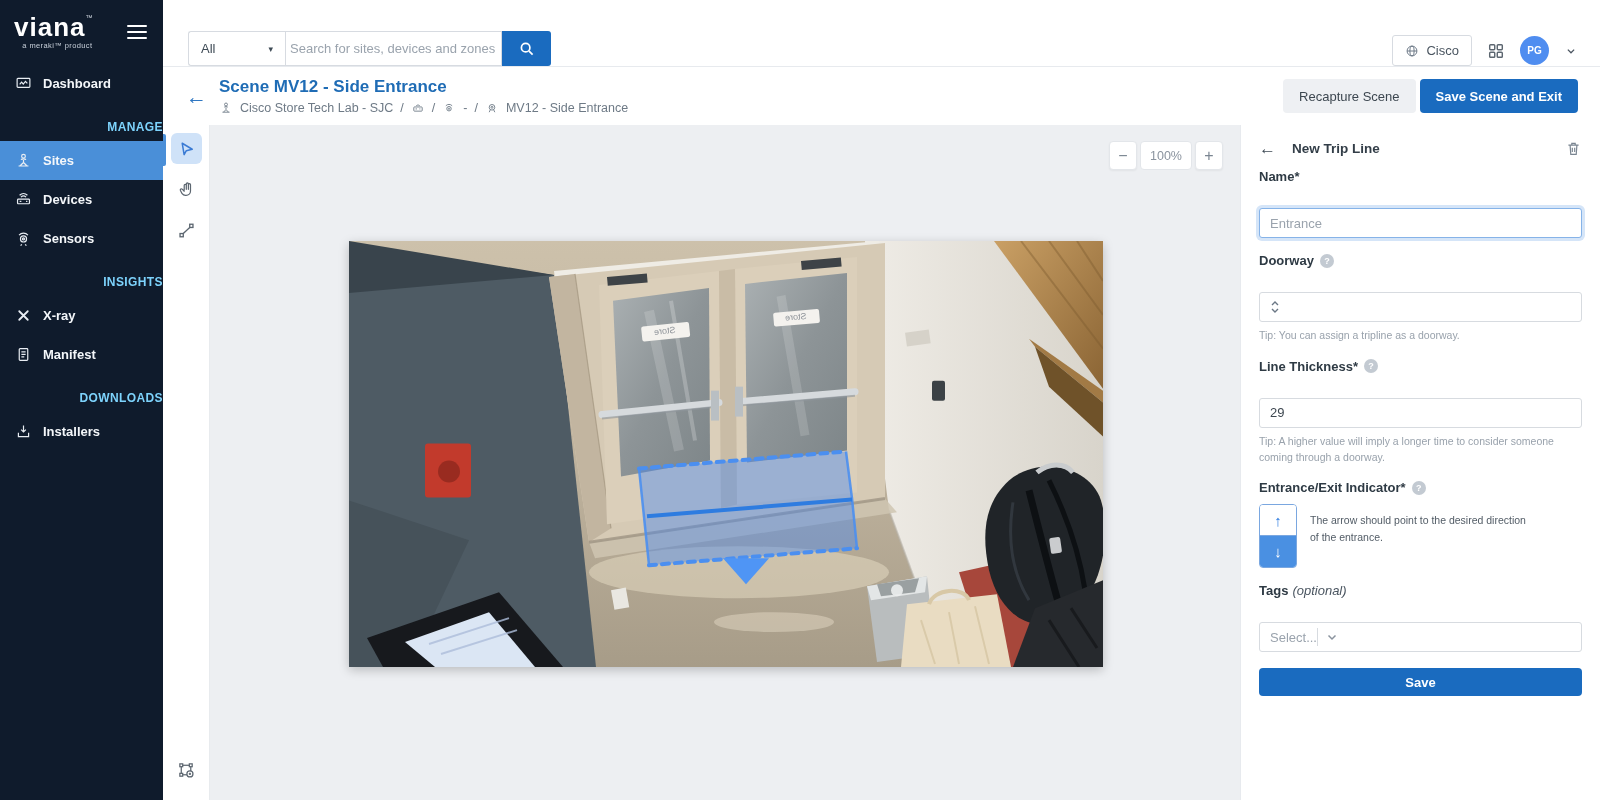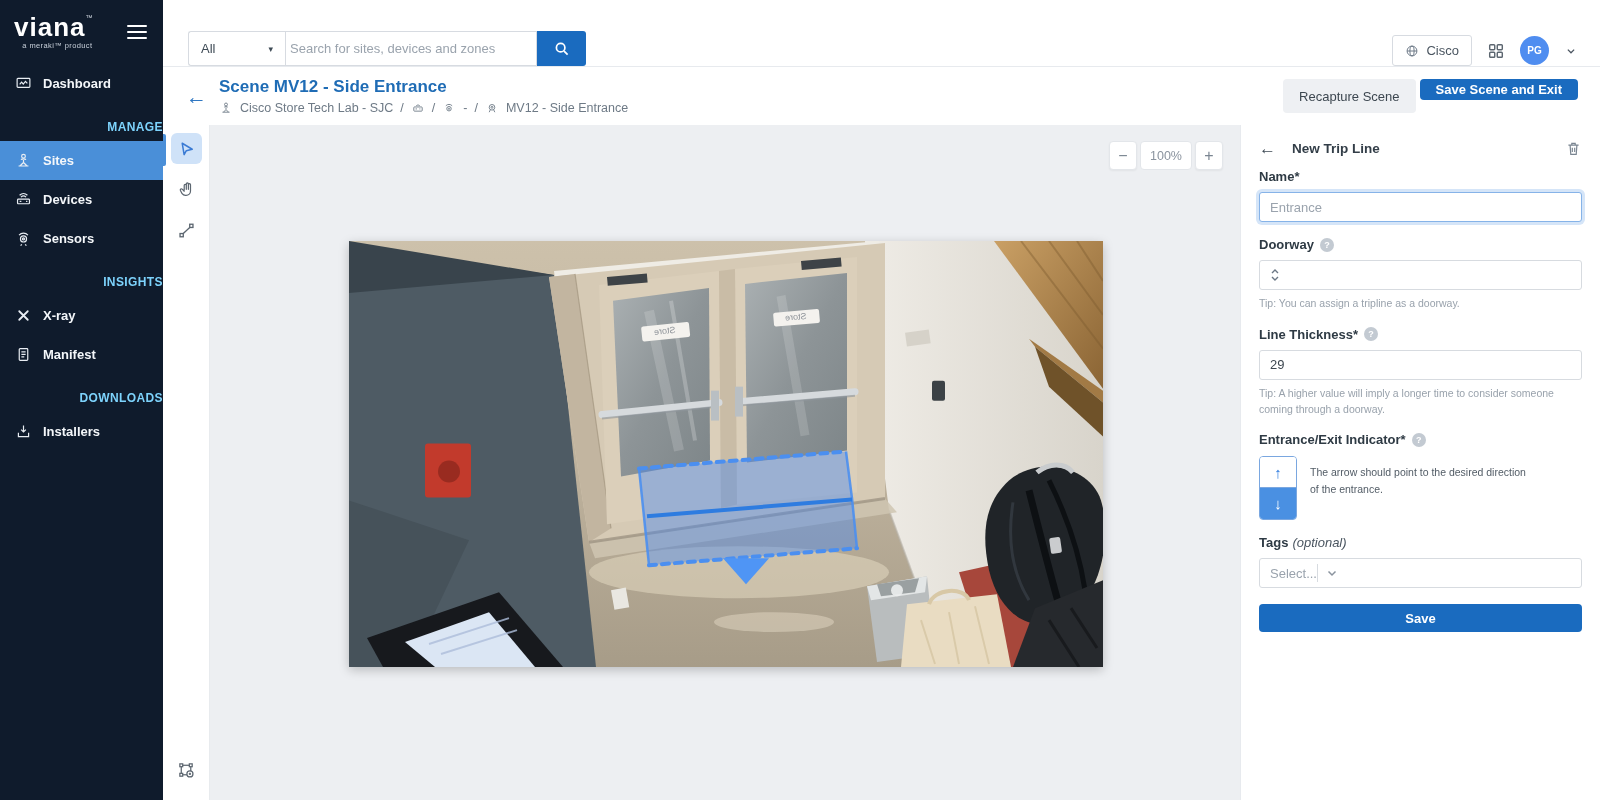--- a/index.html
+++ b/index.html
@@ -21,42 +21,42 @@
   .nav-item.active { background:#4a8fd8; }
   .nav-section { font-size:12px; font-weight:700; letter-spacing:.4px; color:#7dd3fc; padding:17px 0 7px 14px;text-align:right; }
 
   
   .topbar { position:absolute; left:163px; top:0; right:0; height:67px; background:#fff;
     border-bottom:1px solid #e7eaee; display:flex; align-items:flex-end; }
   .search-group { display:flex; margin-left:25px; height:35px; }
   .filter-box { width:97px; border:1px solid #d7dbe1; border-right:none; border-radius:3px 0 0 3px;
     display:flex; align-items:center; justify-content:space-between; padding:0 12px; font-size:13px; color:#3e4a55; cursor:pointer; background:#fff; }
   .caret { font-size:9px; color:#3e4a55; }
-  .search-input { width:252px; border:1px solid #d7dbe1; font-size:13px; color:#3e4a55; padding:0 4px; outline:none; }
+  .search-input { width:217px; border:1px solid #d7dbe1; font-size:13px; color:#3e4a55; padding:0 4px; outline:none; }
   .search-input::placeholder { color:#9aa3ad; }
   .search-btn { width:49px; border:none; background:#1a6bbf; border-radius:0 3px 3px 0; display:flex; align-items:center; justify-content:center; cursor:pointer; }
   .topbar-right { margin-left:auto; display:flex; align-items:center; gap:15px; padding-right:22px; }
   .org-btn { height:31px; border:1px solid #d7dbe1; border-radius:3px; background:#fff; display:flex; align-items:center; gap:7px;
     padding:0 12px; font-size:13px; color:#4a5560; cursor:pointer; }
   .grid-icon { cursor:pointer; display:flex; }
   .avatar { width:29px; height:29px; border-radius:50%; background:#4f8df0; color:#fff; font-size:10px; font-weight:700;
     display:flex; align-items:center; justify-content:center; cursor:pointer; }
   .chev-down { cursor:pointer; display:flex; }
 
   
   .page-header { position:absolute; left:163px; top:67px; right:0; height:58px; background:#fff; display:flex; align-items:center; z-index:2; }
   .back-arrow-main { color:#2f77c2; font-size:21px; margin-left:23px; cursor:pointer; line-height:1; }
   .title-block { margin-left:12px; }
   .page-title { color:#1f6cb5; font-size:17px; font-weight:700; }
   .breadcrumb { display:flex; align-items:center; gap:7px; margin-top:4px; font-size:12.5px; color:#6e7a86; }
   .breadcrumb svg { width:14px; height:14px; stroke:#707c88; fill:none; stroke-width:1.3; }
   .hdr-buttons { margin-left:auto; display:flex; gap:4px; padding-right:22px; }
   .btn-secondary { height:34px; padding:0 16px; background:#eef0f3; border:none; border-radius:4px;
     font-size:13px; color:#3d4750; font-weight:400; cursor:pointer; font-family:inherit; }
-  .btn-primary { height:21px; padding:0 16px; background:#1a6bbf; border:none; border-radius:4px;
+  .btn-primary { height:34px; padding:0 16px; background:#1a6bbf; border:none; border-radius:4px;
     font-size:13px; color:#fff; font-weight:700; cursor:pointer; font-family:inherit; }
 
   
   .toolcol { position:absolute; left:163px; top:125px; bottom:0; width:47px; background:#fff; border-right:1px solid #e8ebee; z-index:3; }
   .active-bar { position:absolute; left:0; top:9px; width:3px; height:32px; background:#4a8fd8; border-radius:0 2px 2px 0; }
   .tool { width:31px; height:31px; margin:8px auto 10px; border-radius:6px; display:flex; align-items:center; justify-content:center; cursor:pointer; }
   .tool svg { width:19px; height:19px; }
   .tool.selected { background:#cfe2f8; }
   .tool-bottom { position:absolute; bottom:14px; left:0; right:0; display:flex; justify-content:center; }
 
@@ -74,21 +74,21 @@
   .panel { position:absolute; right:0; top:125px; bottom:0; width:360px; background:#fff; border-left:1px solid #e7eaee; z-index:4; }
   .panel-head { display:flex; align-items:center; padding:15px 18px 2px 18px; }
   .back-arrow-panel { color:#3e4a55; font-size:17px; cursor:pointer; line-height:1; }
   .panel-title { margin-left:16px; font-size:13.5px; font-weight:700; color:#333e48; }
   .trash { margin-left:auto; cursor:pointer; display:flex; color:#7a8591; }
   .panel-body { padding:0 18px; }
   .field-label { display:flex; align-items:center; gap:6px; font-size:13px; font-weight:700; color:#2e3a44; margin-top:15px; }
   .help { width:14px; height:14px; border-radius:50%; background:#c3cad2; color:#fff; font-size:9px; font-weight:700;
     display:flex; align-items:center; justify-content:center; cursor:pointer; }
   .input, .selectbox { width:100%; height:30px; border:1px solid #d7dbe0; border-radius:3px; background:#fff;
-    font-size:13px; color:#3d4750; padding:0 10px; margin-top:8px; font-family:inherit; }
+    font-size:13px; color:#3d4750; padding:0 10px; margin-top:24px; font-family:inherit; }
   .input::placeholder { color:#9aa3ad; }
   .input.focused { border-color:#86b3e8; box-shadow:0 0 0 3px #d5e5f8; outline:none; }
   .selectbox { display:flex; align-items:center; cursor:pointer; }
   .selectbox .ph { color:#9aa3ad; }
   .tip { font-size:10.5px; color:#99a2ac; margin-top:6px; line-height:1.5; }
   .indicator-row { display:flex; margin-top:9px; }
   .dir-toggle { width:38px; border:1px solid #7aa7e0; border-radius:4px; overflow:hidden; flex:0 0 auto; }
   .dir-btn { height:31px; display:flex; align-items:center; justify-content:center; font-size:15px; font-weight:700; cursor:pointer; }
   .dir-up { background:#fff; color:#2e7ce0; border-bottom:1px solid #7aa7e0; }
   .dir-down { background:#4a90e2; color:#fff; }

